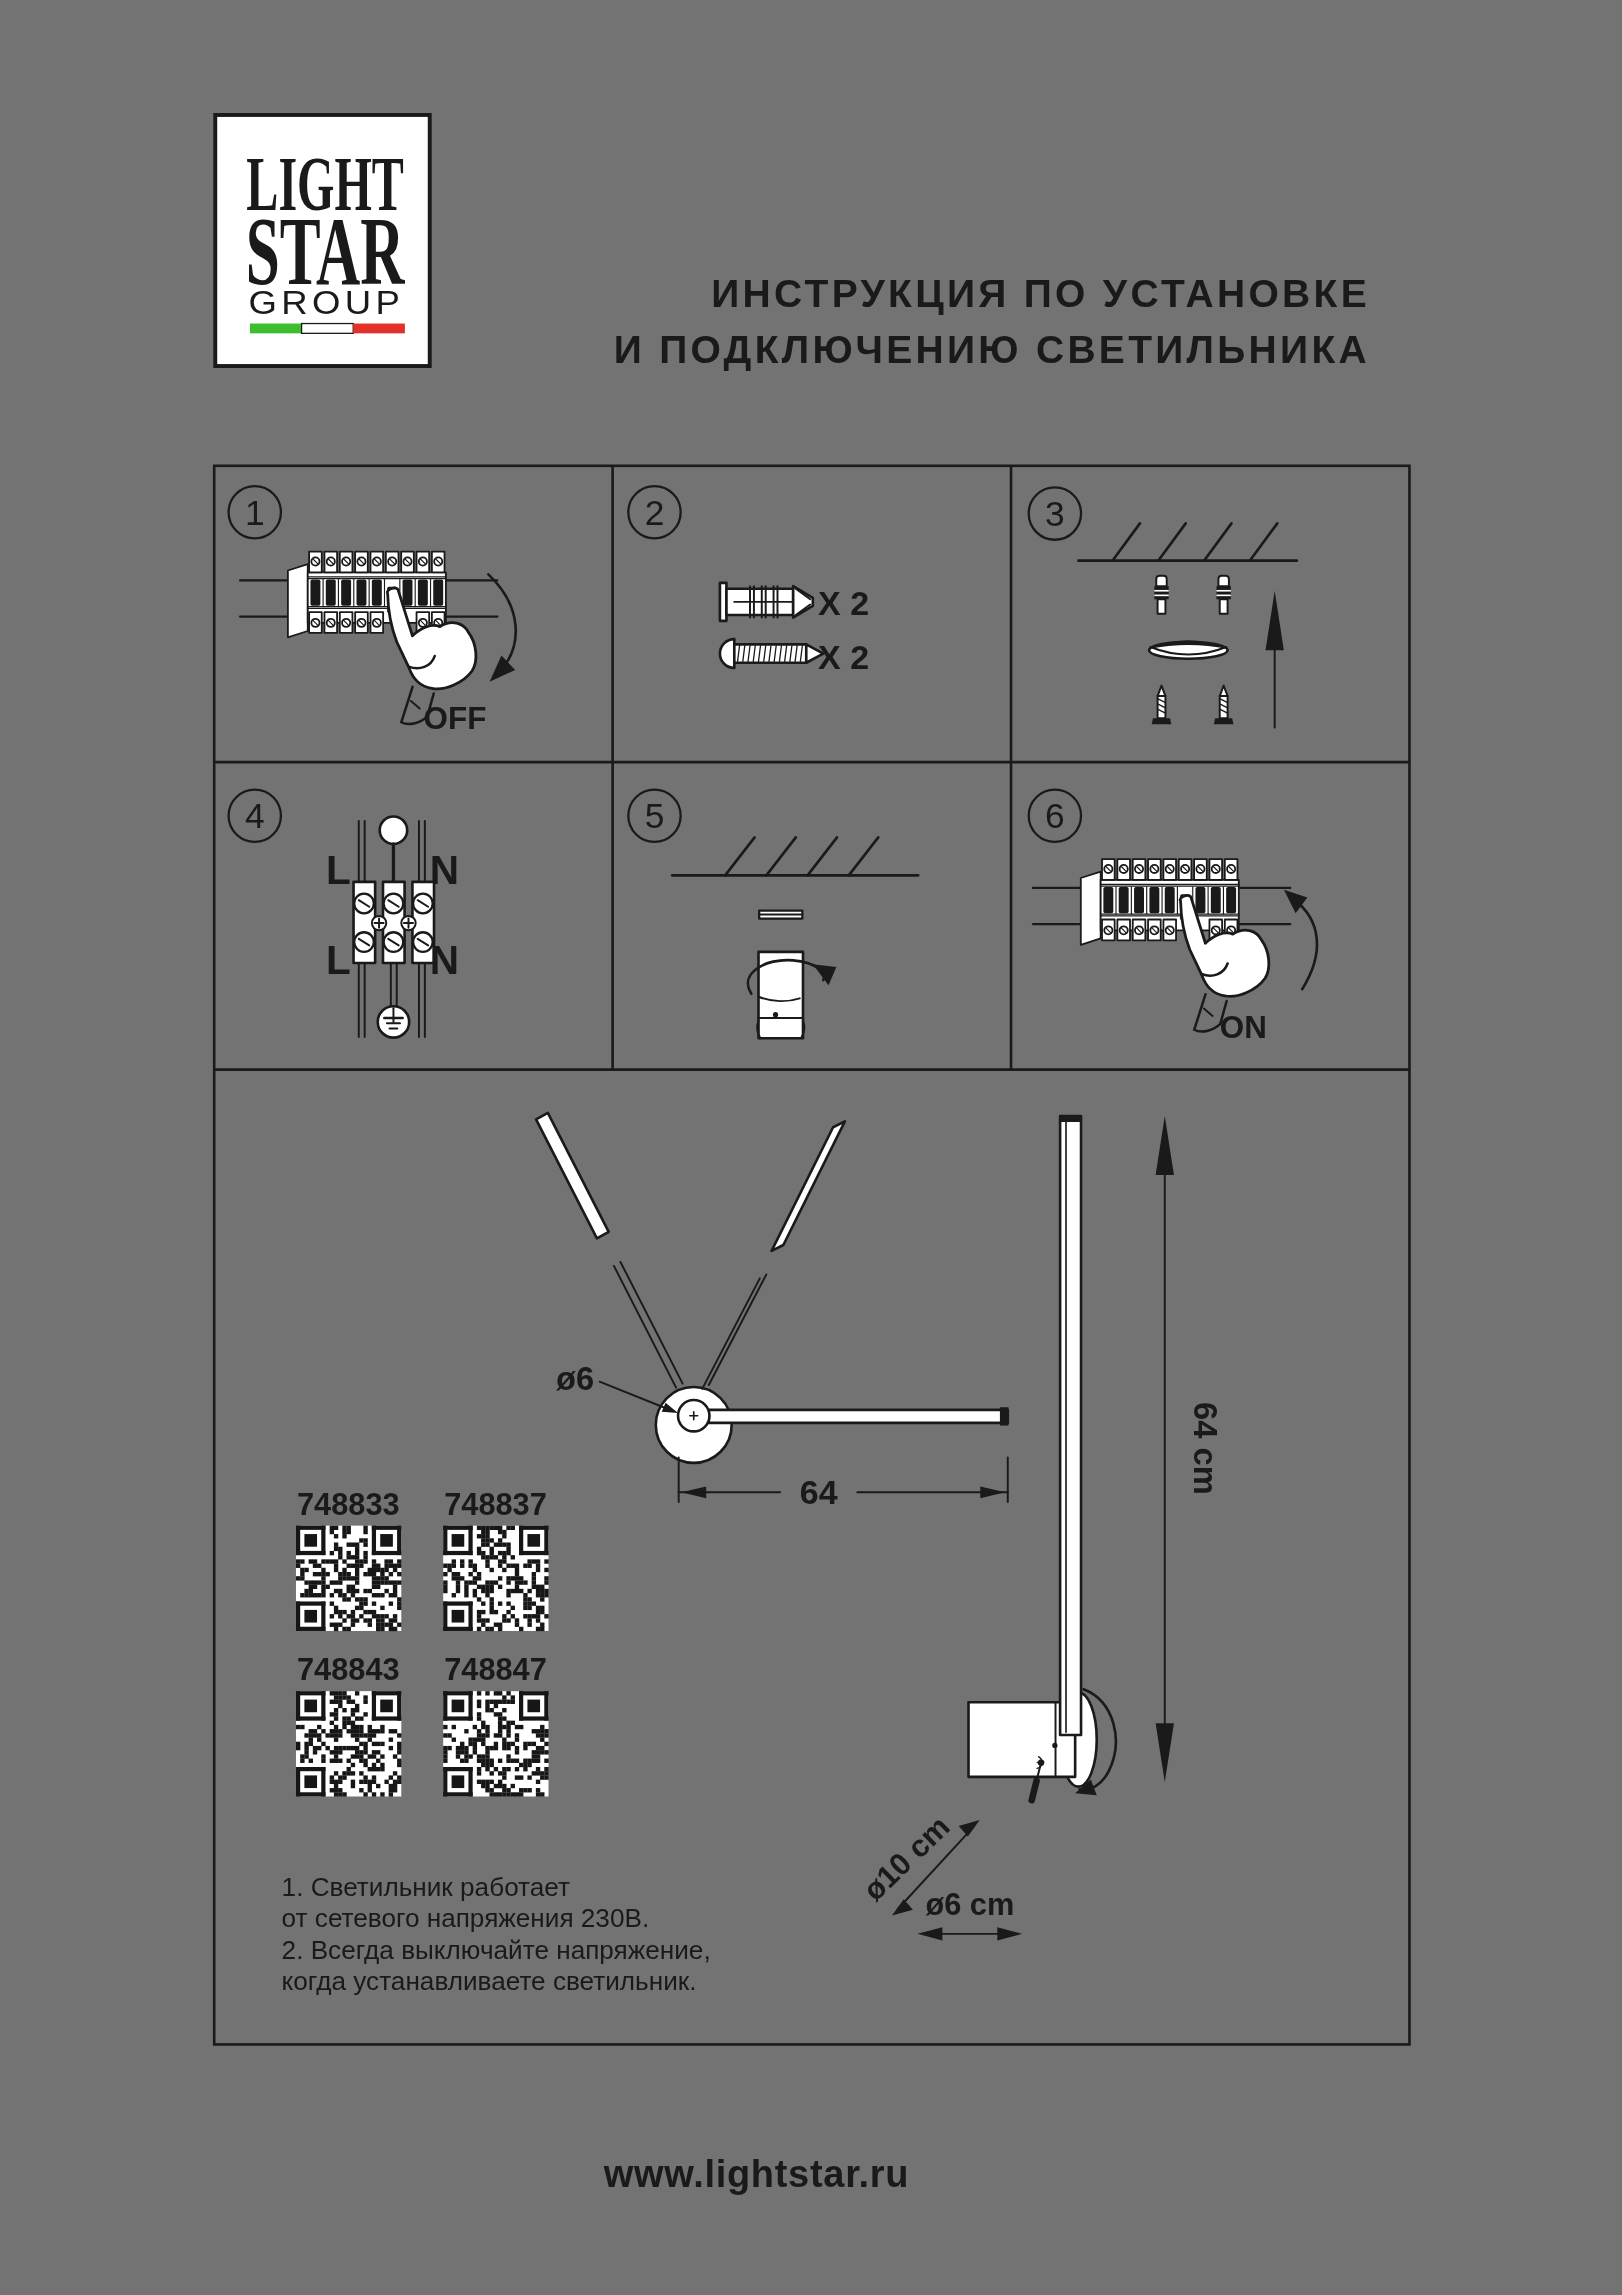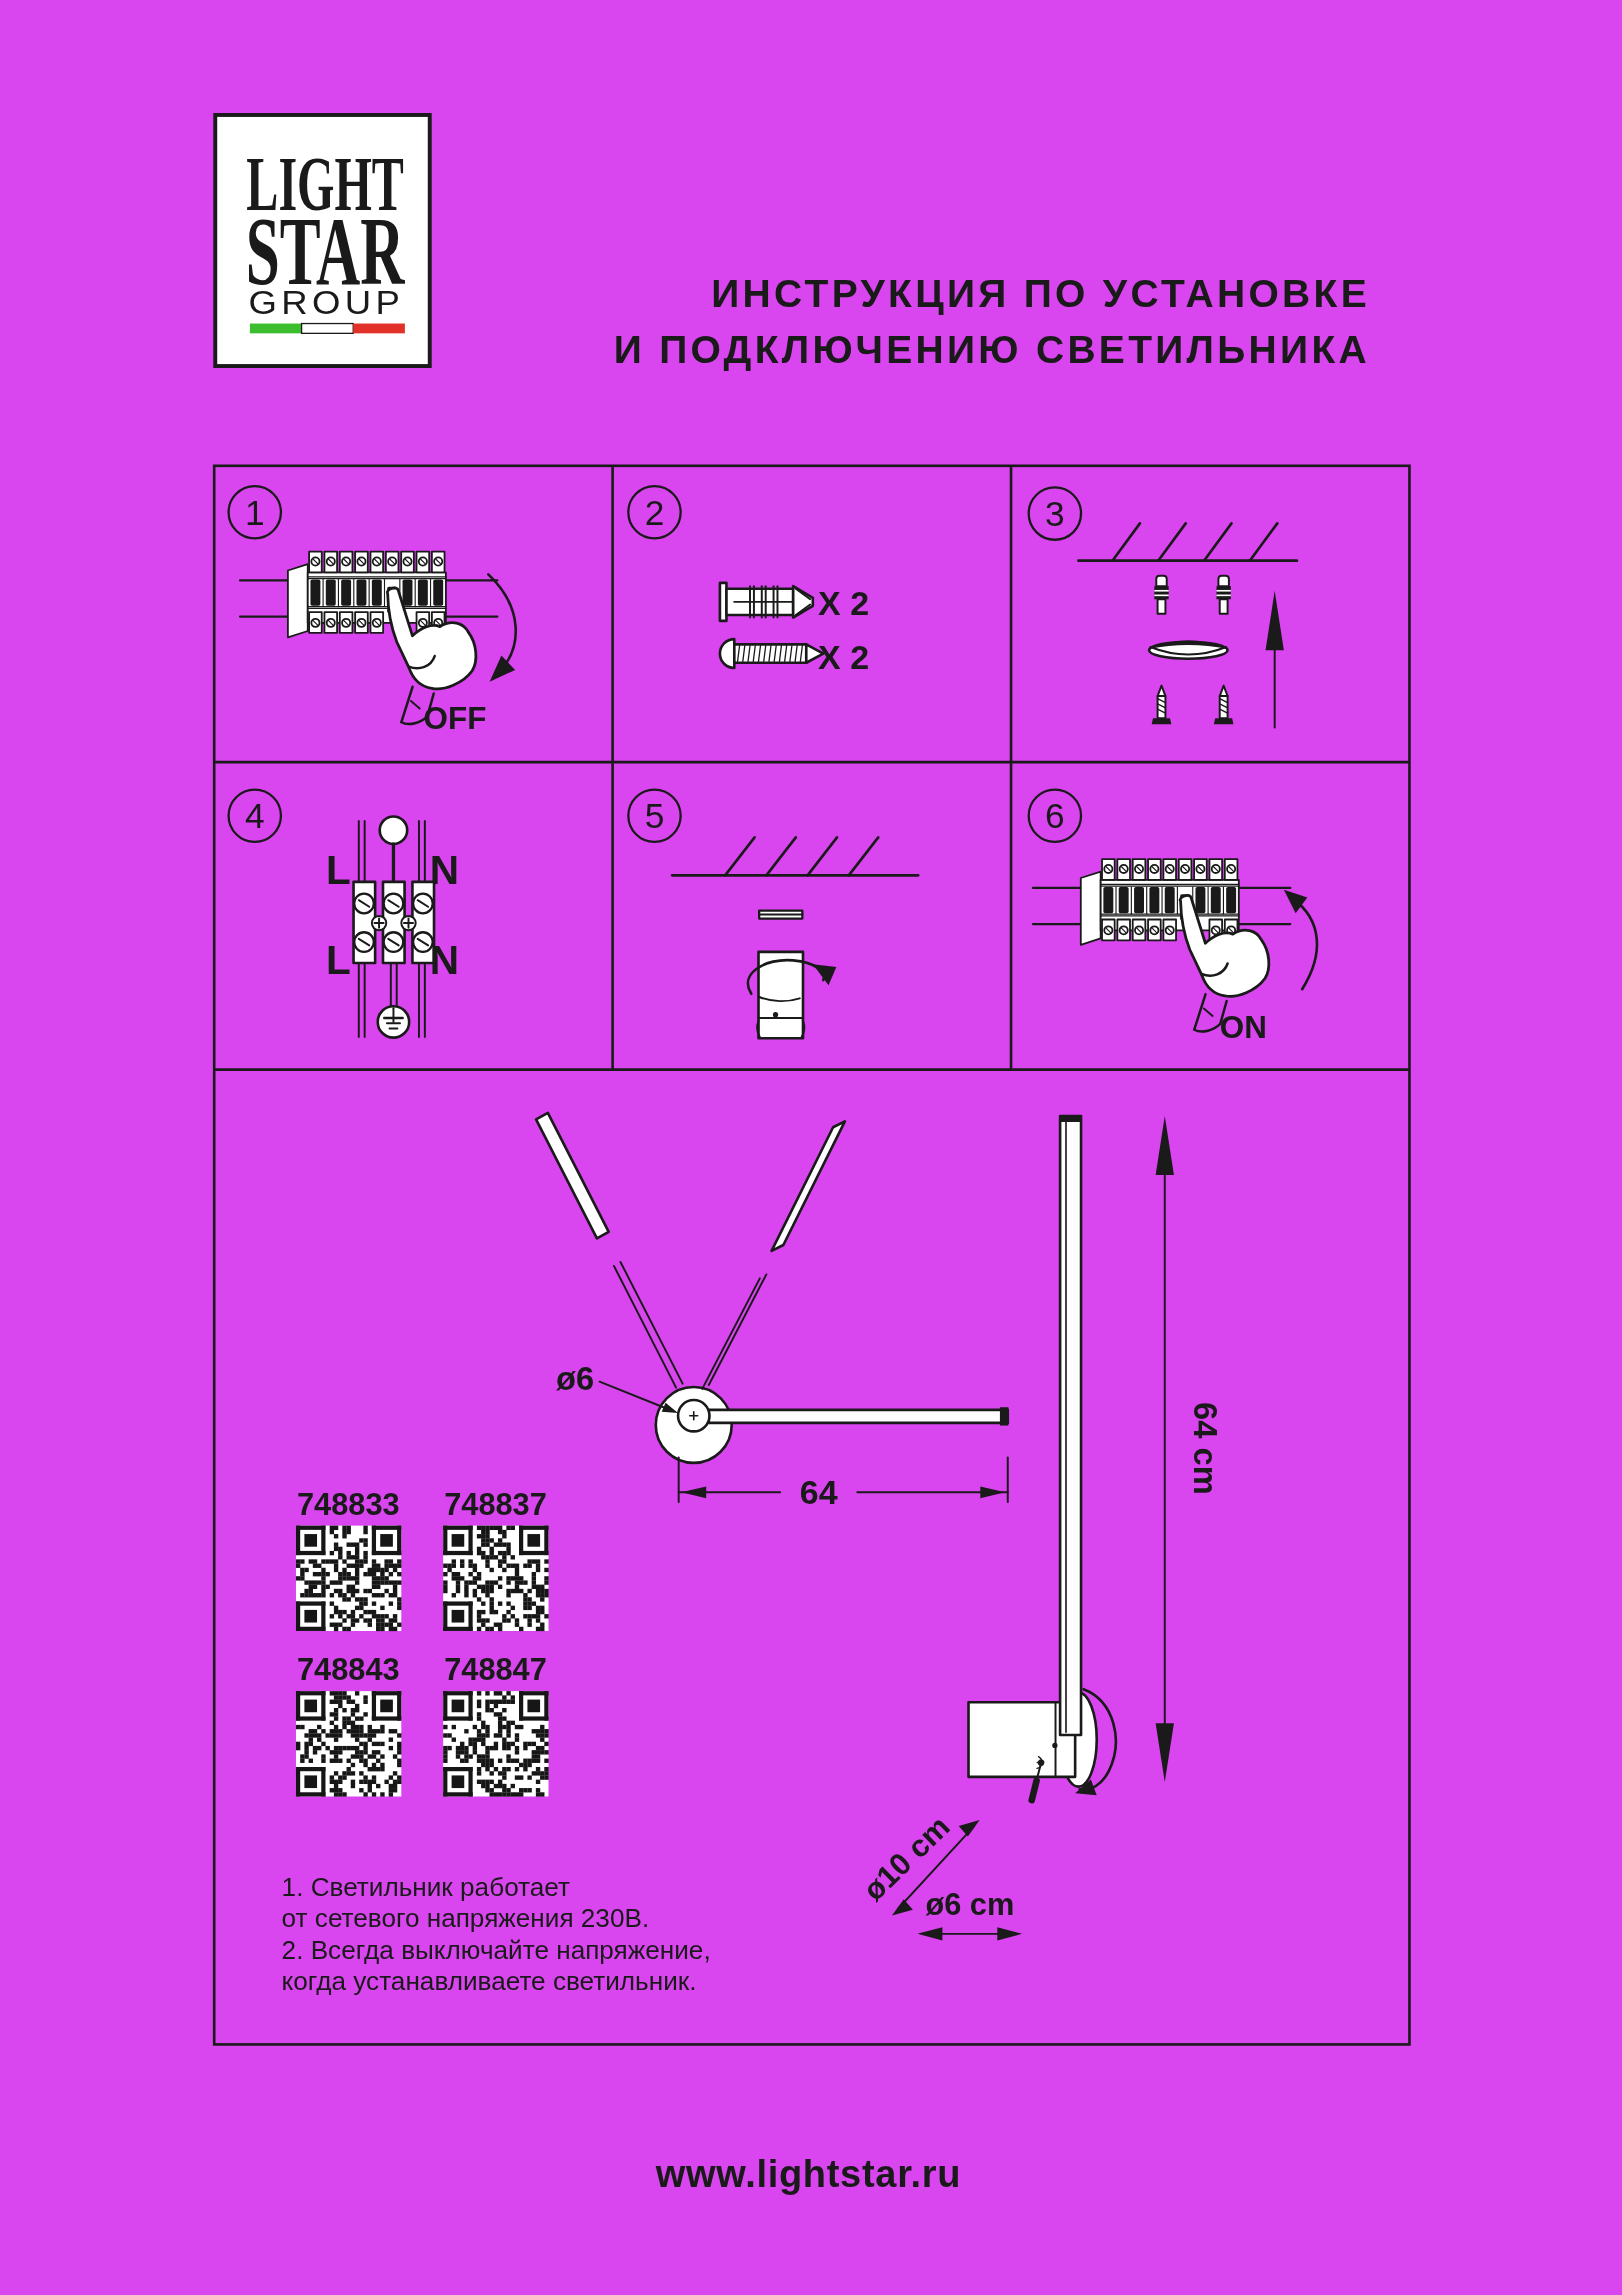--- a/index.html
+++ b/index.html
@@ -1,23 +1,23 @@
 <!DOCTYPE html>
 <html style="font-size:10.5px"><head>
 <meta charset="utf-8">
 <title>Lightstar TUBO instruction</title>
 <style>
   html,body{margin:0;padding:0;background:#e8e8e8;}
-  .page{position:relative;width:1623px;height:2295px;background:#d946ef;
+  .page{position:relative;width:1623px;height:2295px;background:#737373;
         font-family:"Liberation Sans",sans-serif;color:#1a1a1a;overflow:hidden;margin:0 auto;}
   .abs{position:absolute;}
   .hdr{text-align:right;font-weight:bold;}
   .hdr-series{left:641px;top:99px;width:729px;font-size:42px;line-height:62px;letter-spacing:0.7px;}
   .hdr-main{left:589px;top:266px;width:781px;font-size:39px;line-height:56px;letter-spacing:3.3px;}
-  .footer{left:12px;top:2153px;width:1513px;text-align:center;font-size:38px;font-weight:bold;letter-spacing:0.7px;padding-left:40px;}
+  .footer{left:0px;top:2153px;width:1513px;text-align:center;font-size:38px;font-weight:bold;letter-spacing:0.7px;}
   
   .ln{fill:none;stroke:#1a1a1a;stroke-width:4;stroke-linecap:round;}
   .ln3{fill:none;stroke:#1a1a1a;stroke-width:3;stroke-linecap:round;}
   .fw{fill:#ffffff;stroke:#1a1a1a;stroke-width:4;stroke-linejoin:round;}
   .fb{fill:#1a1a1a;stroke:none;}
   .t{font-family:"Liberation Sans",sans-serif;fill:#1a1a1a;}
   .tb{font-weight:bold;}
   .logo-serif{font-family:"Liberation Serif",serif;font-weight:bold;fill:#1a1a1a;text-anchor:middle;}
   .logo-sans{font-family:"Liberation Sans",sans-serif;fill:#1a1a1a;text-anchor:middle;letter-spacing:6px;}
 </style>

